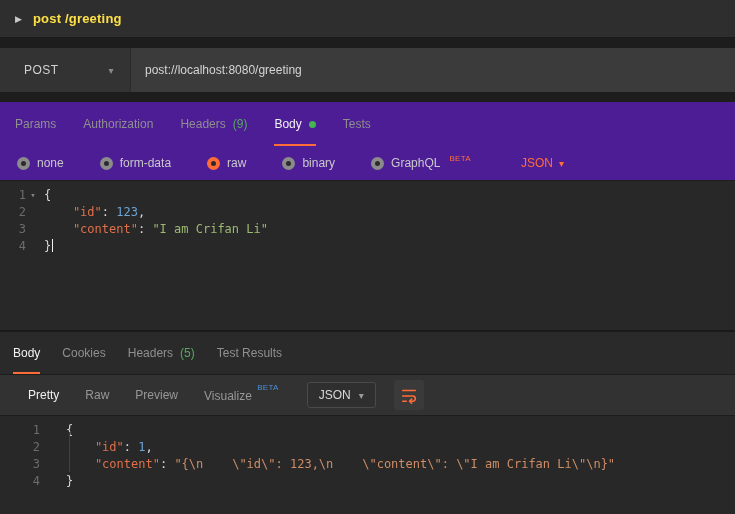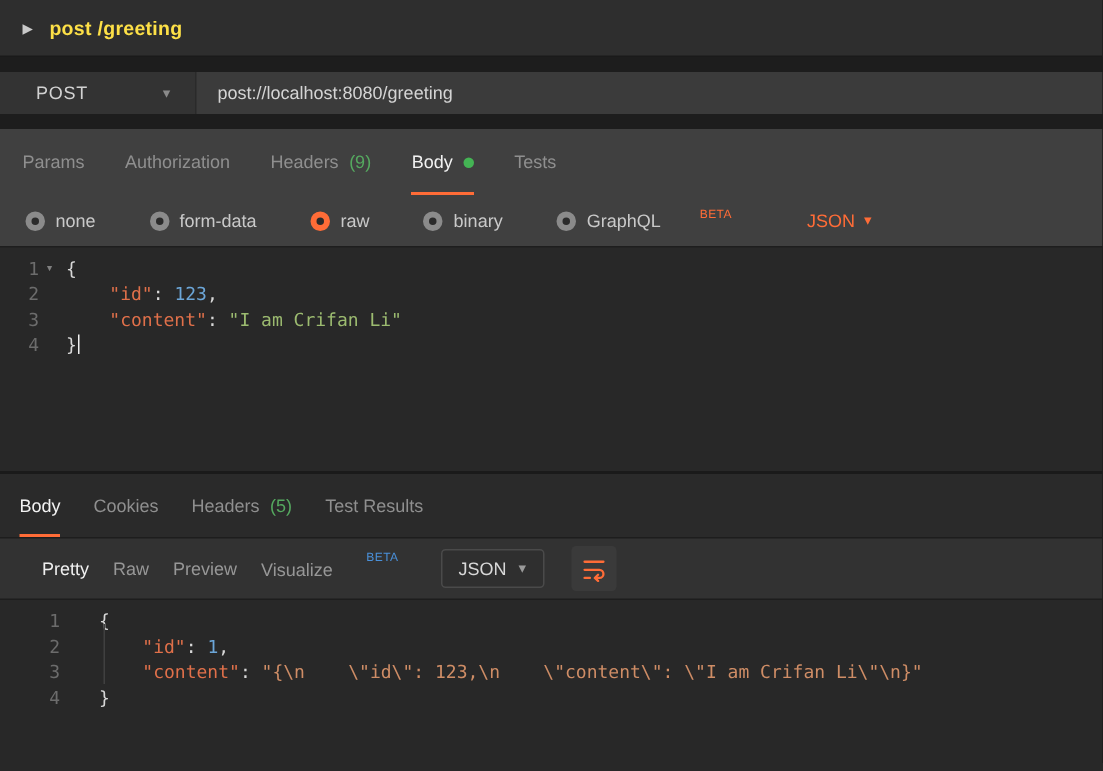--- a/index.html
+++ b/index.html
@@ -8,40 +8,40 @@
   .app{width:735px;height:514px;display:flex;flex-direction:column;background:#1f1f1f}
 
   
   .titlebar{height:38px;background:#2e2e2e;border-bottom:1px solid #1a1a1a;
     display:flex;align-items:center;gap:11px;padding:0 15px;flex:none}
   .tri{color:#c9c9c9;font-size:9px}
   .title{color:#fde047;font-size:13px;font-weight:700;letter-spacing:.2px}
   .gap{height:10px;background:#1d1d1d;flex:none}
 
   
-  .url-row{height:28px;background:#333333;display:flex;align-items:stretch;flex:none}
+  .url-row{height:44px;background:#333333;display:flex;align-items:stretch;flex:none}
   .method{width:130px;display:flex;align-items:center;justify-content:space-between;
     padding:0 16px 0 24px;color:#d2d2d2;letter-spacing:.5px;cursor:pointer}
   .chev{color:#8a8a8a;font-size:10px}
   .url-field{flex:1;background:#3b3b3b;border-left:1px solid #2a2a2a;
     display:flex;align-items:center;padding:0 14px;color:#d4d4d4}
 
   
-  .section{background:#404040;flex:none}
+  .section{background:#4c1d95;flex:none}
   .req-tabs{height:44px;display:flex;align-items:stretch;gap:27px;padding:0 15px}
   .tab{display:flex;align-items:center;gap:7px;color:#8f8f8f;position:relative;cursor:pointer}
   .tab.active{color:#f2f2f2}
   .tab.active::after{content:"";position:absolute;left:0;right:0;bottom:0;height:2px;background:#ff6c37}
   .count{color:#55a85f}
   .dot{width:7px;height:7px;border-radius:50%;background:#44b454}
   .mode-row{height:34px;display:flex;align-items:center;gap:36px;padding:0 17px}
   .mode{display:flex;align-items:center;gap:7px;color:#c9c9c9;cursor:pointer}
   .radio{width:13px;height:13px;border-radius:50%;border:4px solid #8b8b8b;background:#2b2b2b;flex:none}
   .mode.selected .radio{border-color:#ff6c37}
-  sup.beta{font-size:8px;position:relative;top:-5px;margin-left:19px;letter-spacing:.3px}
+  sup.beta{font-size:8px;position:relative;top:-5px;margin-left:2px;letter-spacing:.3px}
   sup.beta.orange{color:#ff6c37}
   sup.beta.blue{color:#4a90d9}
   .lang{display:flex;align-items:center;gap:6px;color:#ff6c37;margin-left:14px;cursor:pointer}
   .lang .chev{color:#ff6c37}
 
   
   .editor{background:#282828;font-family:"DejaVu Sans Mono",monospace;font-size:12px;
     line-height:17px;padding-top:6px;position:relative;overflow:hidden}
   .request-editor{height:150px;border-top:1px solid #1e1e1e;flex:none}
   .response-editor{flex:1}
@@ -65,21 +65,21 @@
   .resp-tabs{height:44px;background:#2a2a2a;border-top:2px solid #1a1a1a;
     display:flex;align-items:stretch;gap:22px;padding:0 13px;flex:none}
   .resp-meta{margin-left:auto;display:flex;align-items:center;gap:6px;padding-right:2px}
   .meta-label{color:#9a9a9a}
   .meta-value{color:#3ec25f}
   .meta-spacer{width:8px}
 
   
   .resp-toolbar{height:42px;background:#323232;border-top:1px solid #1d1d1d;
     border-bottom:1px solid #1d1d1d;display:flex;align-items:center;padding:0 16px;flex:none}
-  .views{display:flex;gap:16px;padding-left:12px}
+  .views{display:flex;gap:26px;padding-left:12px}
   .view{color:#979797;cursor:pointer}
   .view.active{color:#f0f0f0}
   .resp-lang{margin-left:28px;display:flex;align-items:center;gap:8px;background:#2f2f2f;
     border:1px solid #4a4a4a;border-radius:3px;padding:5px 11px;color:#d8d8d8;cursor:pointer}
   .resp-lang .chev{color:#9a9a9a}
   .wrap-btn{margin-left:18px;width:30px;height:30px;border-radius:3px;background:#3a3a3a;
     border:none;display:flex;align-items:center;justify-content:center;cursor:pointer}
 </style>
 </head>
 <body>

